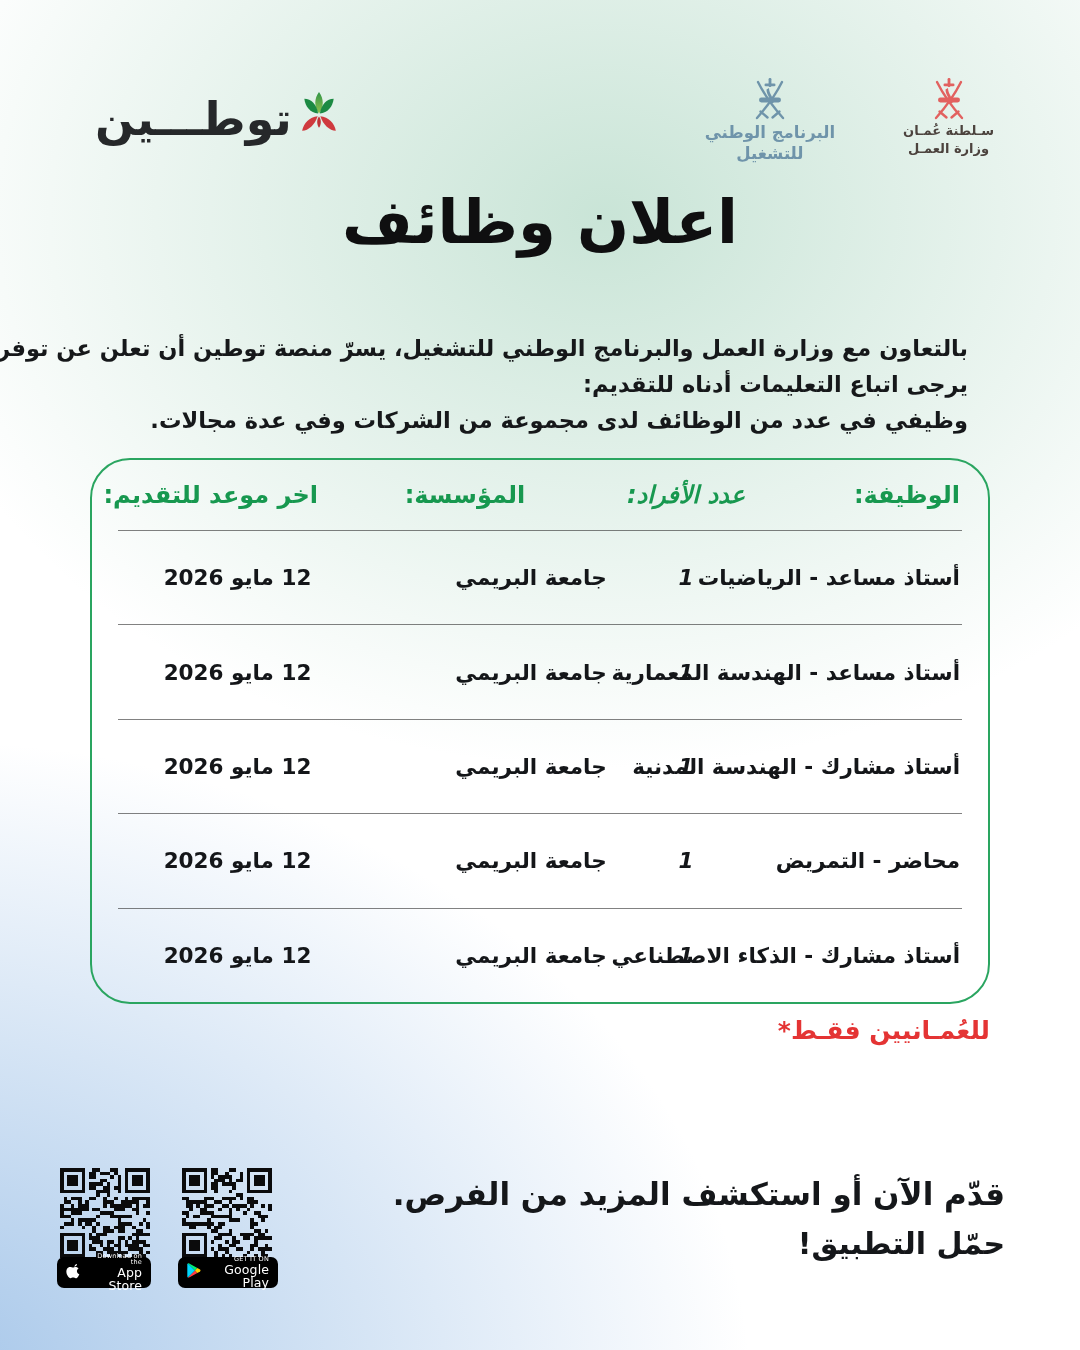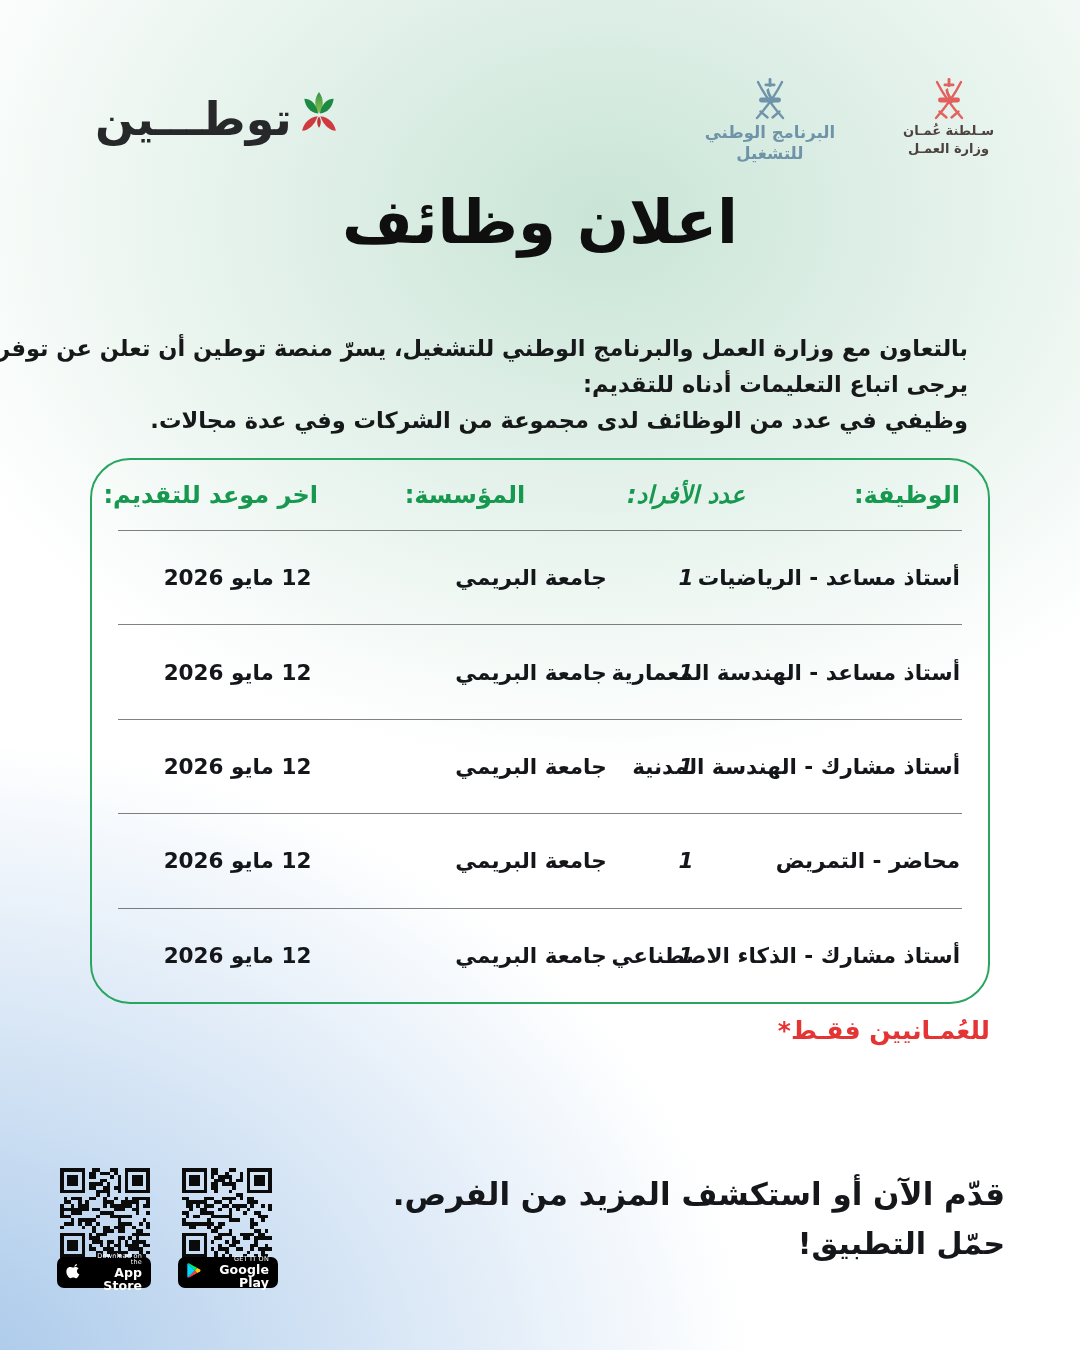--- a/index.html
+++ b/index.html
@@ -56,21 +56,21 @@
   .cta-2{font-size:30px; font-weight:800; margin-top:14px; white-space:nowrap;}
   .qr{position:absolute; width:90px; height:90px;}
   .qr1{left:60px; top:1168px;}
   .qr2{left:181px; top:1168px; width:92px;}
   .badge{position:absolute; height:31px; box-sizing:border-box; background:#000; border-radius:7px;
          color:#fff; display:flex; align-items:center; gap:6px; padding:0 9px;}
   .badge-appstore{left:57px; top:1257px; width:94px;}
   .badge-gplay{left:178px; top:1257px; width:100px;}
   .badge .txt{display:flex; flex-direction:column; line-height:1.05;text-align:right;}
   .badge .small{font-size:6.5px; letter-spacing:.2px;}
-  .badge .big{font-size:12.5px; font-weight:700; letter-spacing:.1px;}
+  .badge .big{font-size:12.5px; font-weight:400; letter-spacing:.1px;}
 </style>
 </head>
 <body>
 
 <div class="poster">
 
   <div class="brand">
     <div class="brand-text">توطـــين</div>
     <span>
       <svg viewBox="0 0 44 62" width="38" height="54">

